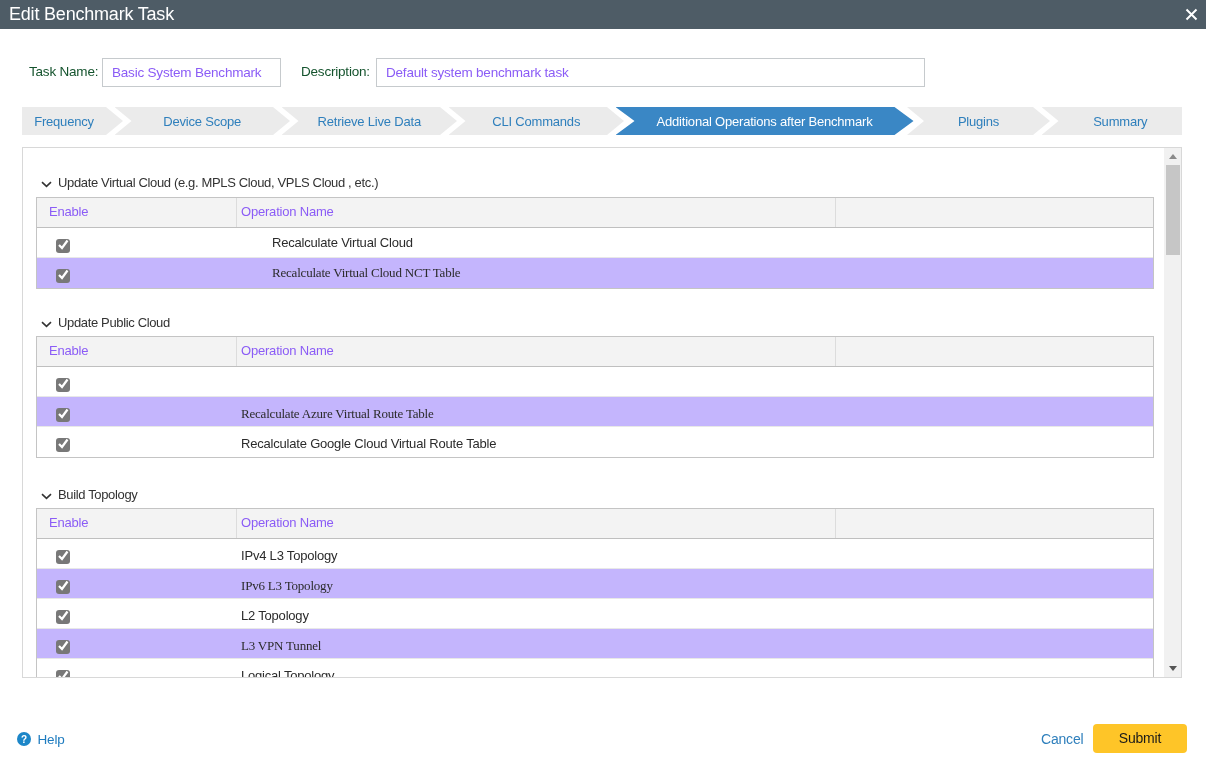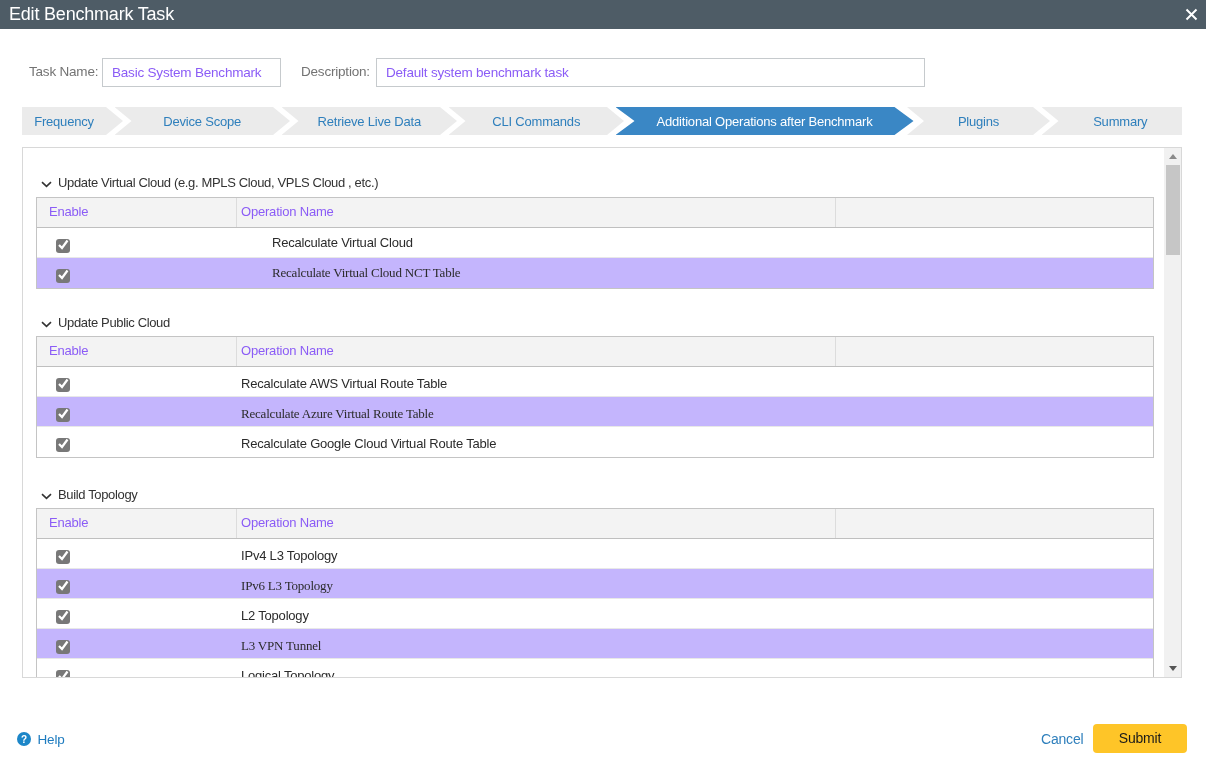--- a/index.html
+++ b/index.html
@@ -7,21 +7,21 @@
 body { position:relative; letter-spacing:-0.2px; }
 .abs { position:absolute; }
 
 
 .titlebar { left:0; top:0; width:1206px; height:29px; background:#4e5c66; }
 .titlebar .ttl { position:absolute; left:9px; top:0; line-height:29px; color:#fff; font-size:18px; }
 .closex { position:absolute; left:1184px; top:7px; width:15px; height:15px; }
 .closex svg { display:block; }
 
 
-.lbl { font-size:13.5px; color:#737373; line-height:16px; }
+.lbl { font-size:13.5px; color:#14532d; line-height:16px; }
 .inp { position:absolute; border:1px solid #c6cacd; background:#fff; height:29px; font-size:13.5px; color:#8b5cf6; line-height:27px; padding-left:9px; white-space:nowrap; }
 
 
 .tabbar { left:22px; top:107px; width:1160px; height:40px; background:#fff; }
 .tab { position:absolute; top:0; height:28px; background:#ebebeb; color:#2e7fbc; font-size:13px; display:flex; align-items:center; justify-content:center; }
 .tab.active { background:#3a87c5; color:#fff; }
 
 
 .panel { left:22px; top:147px; width:1160px; height:531px; border:1px solid #d8d8d8; background:#fff; overflow:hidden; }
 .sect { position:absolute; font-size:13px; color:#333; letter-spacing:-0.35px; }
@@ -117,21 +117,20 @@
         <span class="c2">Operation Name</span>
         <span class="d1"></span>
         <span class="d2"></span>
       </div>
     <div class="trow">
         <span class="cb">
           <svg width="12" height="12" viewBox="0 0 12 12">
             <path d="M2 6 L5 9 L10.5 1.5" stroke="#fff" stroke-width="2.2" fill="none"></path>
           </svg>
         </span>
-        <span class="txt">Recalculate AWS Virtual Route Table</span>
       </div>
     <div class="trow alt">
         <span class="cb">
           <svg width="12" height="12" viewBox="0 0 12 12">
             <path d="M2 6 L5 9 L10.5 1.5" stroke="#fff" stroke-width="2.2" fill="none"></path>
           </svg>
         </span>
         <span class="txt">Recalculate Azure Virtual Route Table</span>
       </div>
     <div class="trow">

